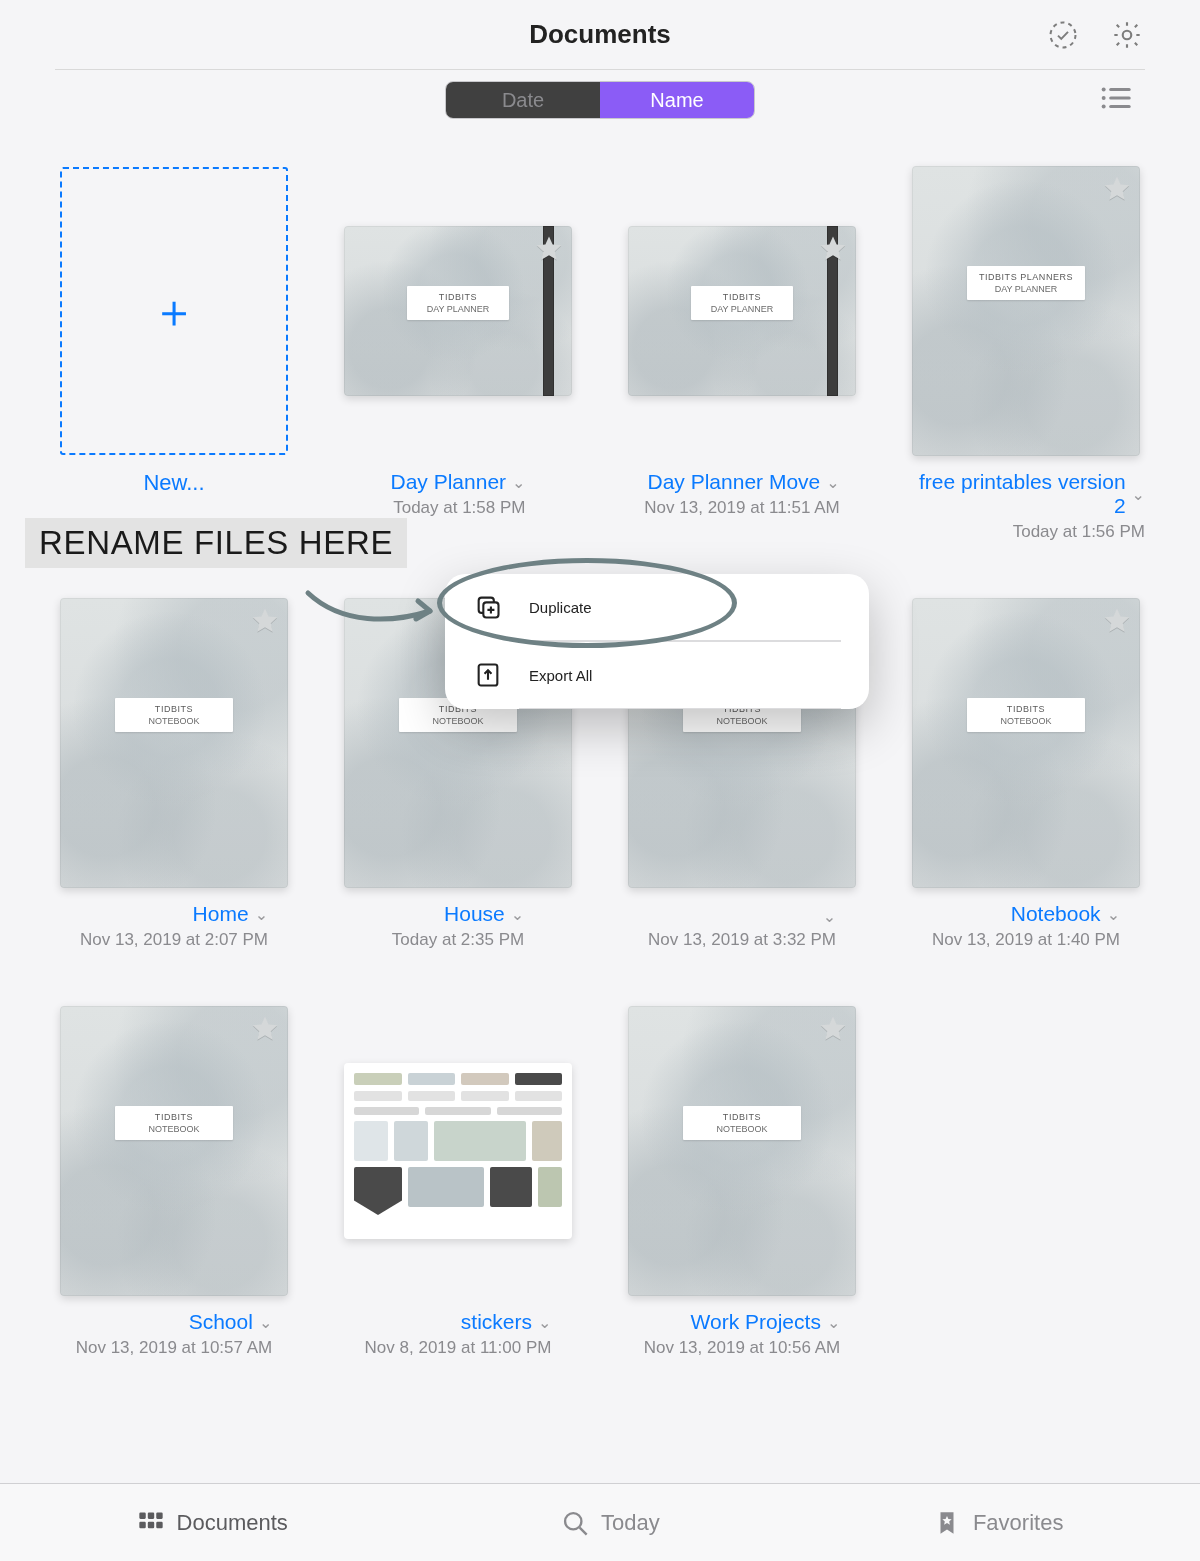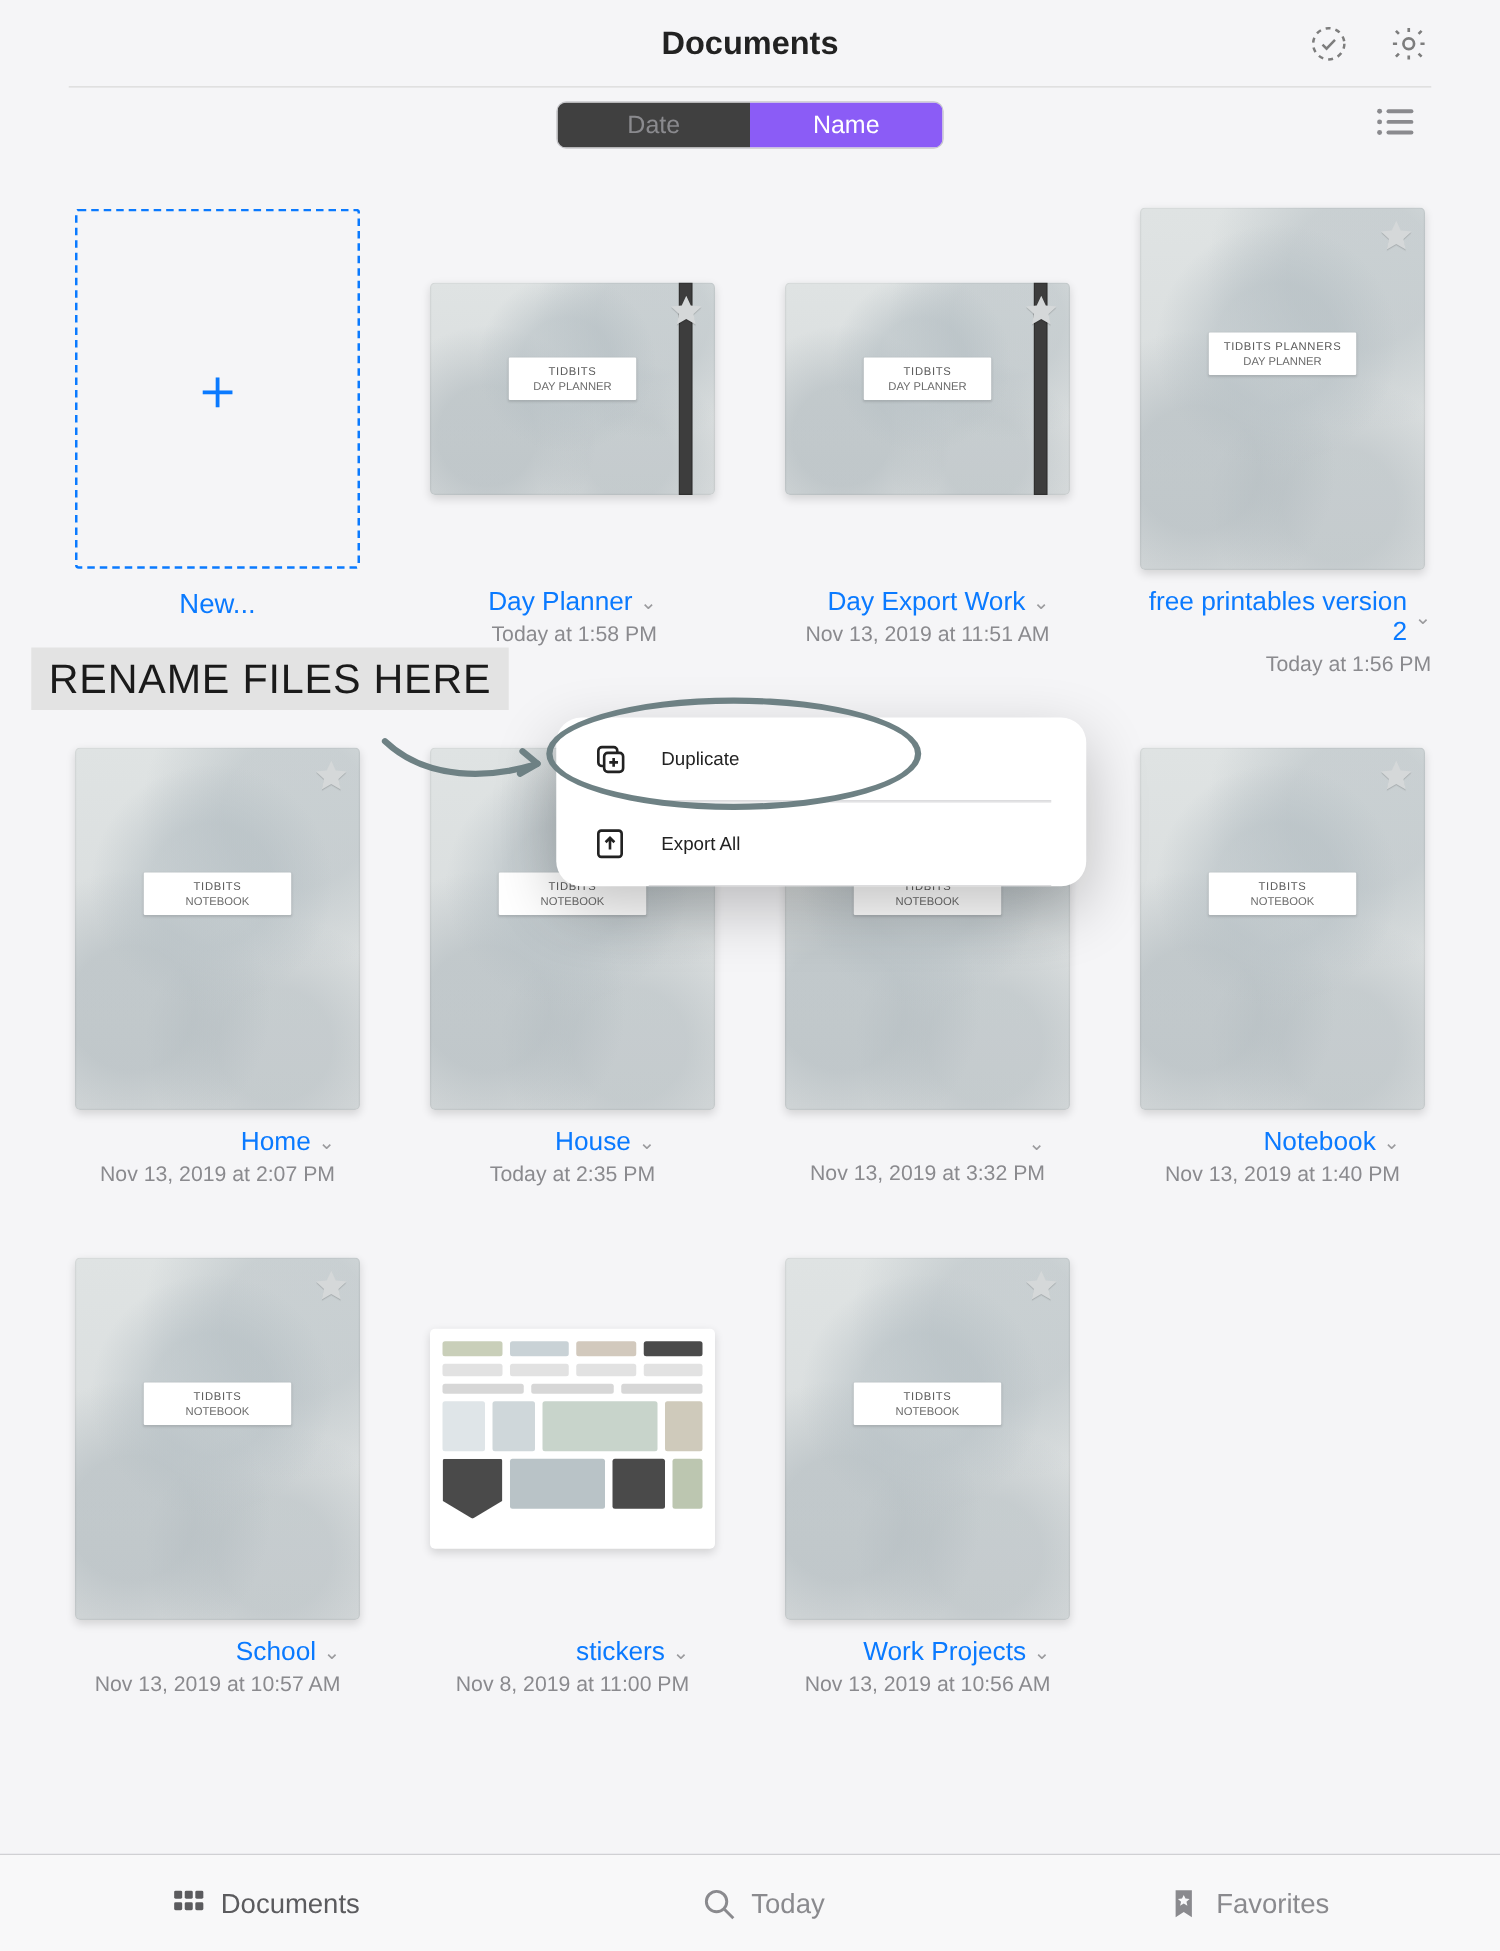--- a/index.html
+++ b/index.html
@@ -158,21 +158,21 @@
               <path d="M12 2l2.9 6.3 6.9.7-5.2 4.7 1.5 6.8L12 17l-6.1 3.5 1.5-6.8L2.2 9l6.9-.7L12 2z"></path>
             </svg></span>
         <div class="label">
             <div class="lt">TIDBITS</div>
             <div class="ls">DAY PLANNER</div>
           </div>
       </div>
     </div>
     <div class="meta">
       <span class="name">
-          <span>Day Export Work</span>
+          <span>Day Planner Move</span>
           <span class="chev">⌄</span>
         </span>
       <div class="date">Nov 13, 2019 at 11:51 AM</div>
     </div>
   </div>
 
   <div class="cell">
     <div class="thumbwrap">
       <div class="cover portrait">
         <span class="thumbbadge"><svg viewBox="0 0 24 24" fill="currentColor">

